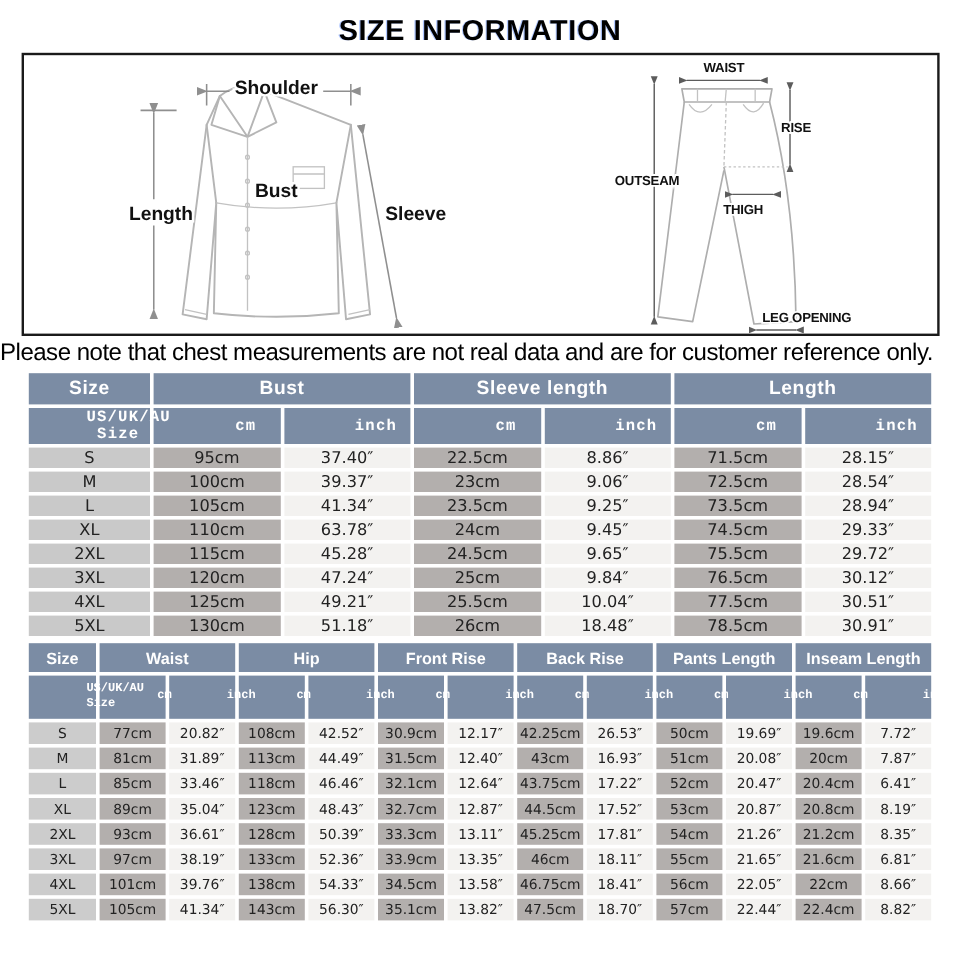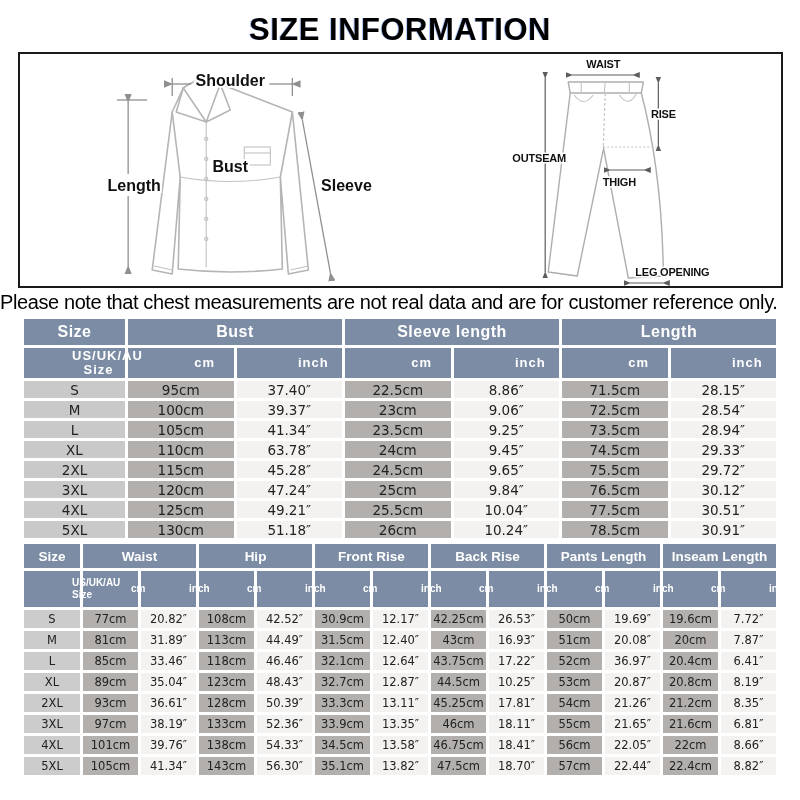--- a/index.html
+++ b/index.html
@@ -2,21 +2,21 @@
 <html><head>
 <meta charset="utf-8">
 <style>
   html,body{margin:0;padding:0;}
   body{
     width:800px;height:800px;background:#ffffff;overflow:hidden;
     font-family:"Liberation Sans",sans-serif;
   }
   .page-title{
     margin:12px 0 4px 0;text-align:center;
-    font-size:31px;font-weight:bold;letter-spacing:.5px;color:#000;
+    font-size:24px;font-weight:bold;letter-spacing:.5px;color:#000;
     text-shadow:-1px 0 0 rgba(80,130,255,.45);
     font-family:"Liberation Sans",sans-serif;
   }
   .diagram-box{
     width:761px;height:232px;margin:4px auto 0 auto;
     border:2px solid #1a1a1a;display:flex;background:#fff;
   }
   .diagram-box svg{width:50%;height:100%;display:block;}
   .garment{stroke:#b5b5b5;stroke-width:1.6;fill:none;stroke-linejoin:round;stroke-linecap:round;}
   .garment-thin{stroke:#c2c2c2;stroke-width:1.1;fill:none;}
@@ -34,21 +34,21 @@
   table.sizechart{
     border-collapse:separate;border-spacing:3px;
     width:758px;margin:0 auto;table-layout:fixed;background:#fff;
   }
   .sizechart th{
     background:#7b8ca4;color:#fff;vertical-align:middle;text-align:center;
     font-weight:bold;padding:0;
   }
   .sizechart th.group{font-size:16px;height:26px;letter-spacing:.5px;margin-top:25px;}
   .sizechart th.sub{
-    font-family:Liberation Sans, sans-serif;font-size:13px;height:30px;
+    font-family:Liberation Mono, monospace;font-size:13px;height:30px;
     letter-spacing:1px;line-height:14px;padding-left:48px;
   }
   .sizechart td{
     text-align:center;vertical-align:middle;color:#222;padding:0;
     font-family:"DejaVu Sans",sans-serif;
   }
   .t1 td{font-size:13.5px;height:17px;}
   .t2 td{font-size:11.5px;height:18px;}
   .t2 th.group{font-size:13.5px;height:24px;letter-spacing:0;}
   .t2 th.sub{font-size:10px;height:36px;letter-spacing:0;line-height:12px;}
@@ -219,21 +219,21 @@
         <td class="c-cm">25.5cm</td>
         <td class="c-inch">10.04″</td>
         <td class="c-cm">77.5cm</td>
         <td class="c-inch">30.51″</td>
       </tr>
       <tr>
         <td class="c-size">5XL</td>
         <td class="c-cm">130cm</td>
         <td class="c-inch">51.18″</td>
         <td class="c-cm">26cm</td>
-        <td class="c-inch">10.24″</td>
+        <td class="c-inch">18.48″</td>
         <td class="c-cm">78.5cm</td>
         <td class="c-inch">30.91″</td>
       </tr>
     </tbody>
   </table>
 
 <table class="sizechart t2">
     <thead>
       <tr>
         <th class="group first">Size</th>
@@ -295,34 +295,34 @@
         <td class="c-size">L</td>
         <td class="c-cm">85cm</td>
         <td class="c-inch">33.46″</td>
         <td class="c-cm">118cm</td>
         <td class="c-inch">46.46″</td>
         <td class="c-cm">32.1cm</td>
         <td class="c-inch">12.64″</td>
         <td class="c-cm">43.75cm</td>
         <td class="c-inch">17.22″</td>
         <td class="c-cm">52cm</td>
-        <td class="c-inch">36.97″</td>
+        <td class="c-inch">20.47″</td>
         <td class="c-cm">20.4cm</td>
         <td class="c-inch">6.41″</td>
       </tr>
       <tr>
         <td class="c-size">XL</td>
         <td class="c-cm">89cm</td>
         <td class="c-inch">35.04″</td>
         <td class="c-cm">123cm</td>
         <td class="c-inch">48.43″</td>
         <td class="c-cm">32.7cm</td>
         <td class="c-inch">12.87″</td>
         <td class="c-cm">44.5cm</td>
-        <td class="c-inch">10.25″</td>
+        <td class="c-inch">17.52″</td>
         <td class="c-cm">53cm</td>
         <td class="c-inch">20.87″</td>
         <td class="c-cm">20.8cm</td>
         <td class="c-inch">8.19″</td>
       </tr>
       <tr>
         <td class="c-size">2XL</td>
         <td class="c-cm">93cm</td>
         <td class="c-inch">36.61″</td>
         <td class="c-cm">128cm</td>

